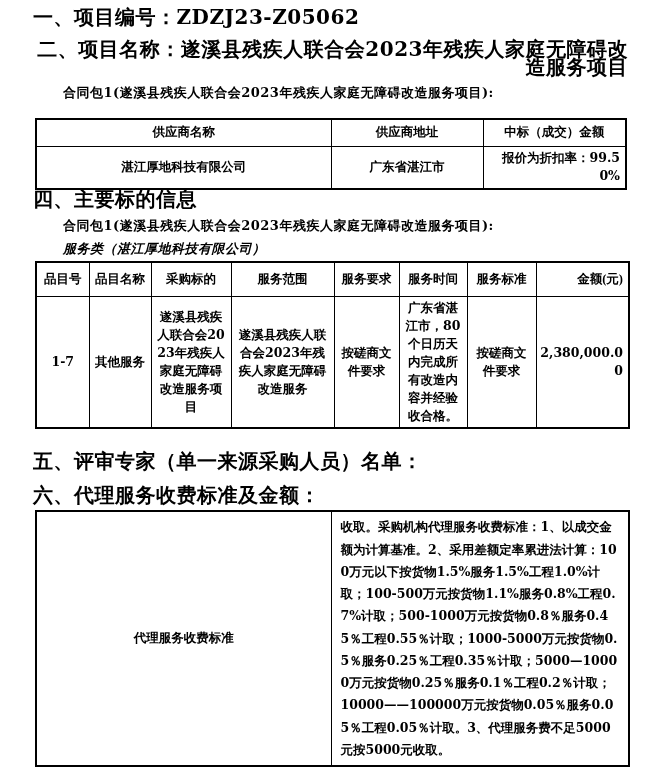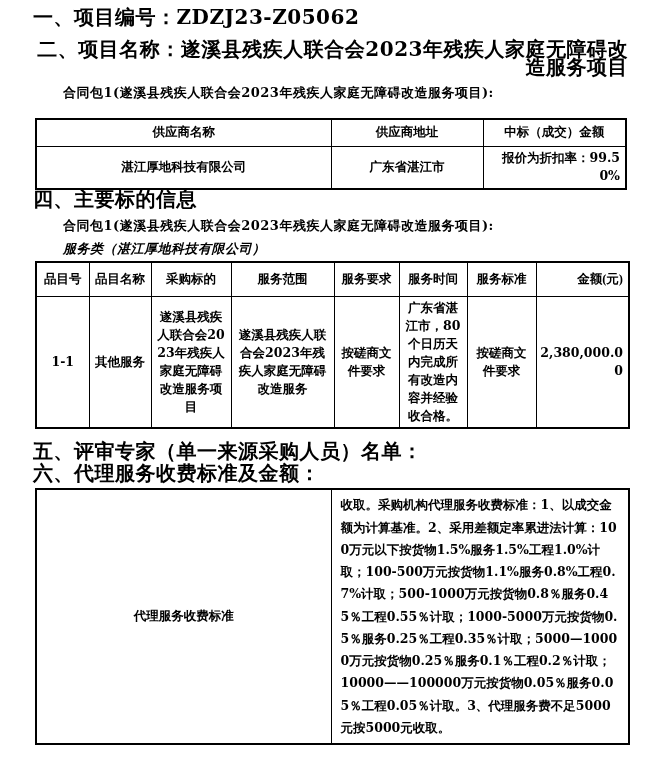--- a/index.html
+++ b/index.html
@@ -10,22 +10,22 @@
     color: #000000;
     font-family: "DejaVu Serif", "Liberation Serif", serif;
     font-weight: bold;
   }
   .doc { padding: 8px 33px 0 33px; }
 
   .h { font-size: 20px; line-height: 18px; letter-spacing: 0.5px; }
   .sub { font-size: 13px; line-height: 17px; margin-left: 30px; letter-spacing: 0.5px; }
 
   .mt14 { margin-top: 14px; text-align: right; }
-  .mt13 { margin-top: 13px; }
-  .mt12 { margin-top: 4px; }
+  .mt13 { margin-top: 23px; }
+  .mt12 { margin-top: 16px; }
   .mt9  { margin-top: 9px; }
   .mt8  { margin-top: 8px; }
   .mt6  { margin-top: 6px; font-style: italic; }
   .mt22 { }
 
   table {
     border-collapse: collapse;
     border: 2px solid #000;
     table-layout: fixed;
     width: 593px;
@@ -108,21 +108,21 @@
       <th>品目号</th>
       <th>品目名称</th>
       <th>采购标的</th>
       <th>服务范围</th>
       <th>服务要求</th>
       <th>服务时间</th>
       <th>服务标准</th>
       <th class="num">金额(元)</th>
     </tr>
     <tr>
-      <td>1-1</td>
+      <td>1-7</td>
       <td>其他服务</td>
       <td>遂溪县残疾人联合会2023年残疾人家庭无障碍改造服务项目</td>
       <td>遂溪县残疾人联合会2023年残疾人家庭无障碍改造服务</td>
       <td>按磋商文件要求</td>
       <td>广东省湛江市，80个日历天内完成所有改造内容并经验收合格。</td>
       <td>按磋商文件要求</td>
       <td class="num">2,380,000.00</td>
     </tr>
   </tbody>
     </table>

